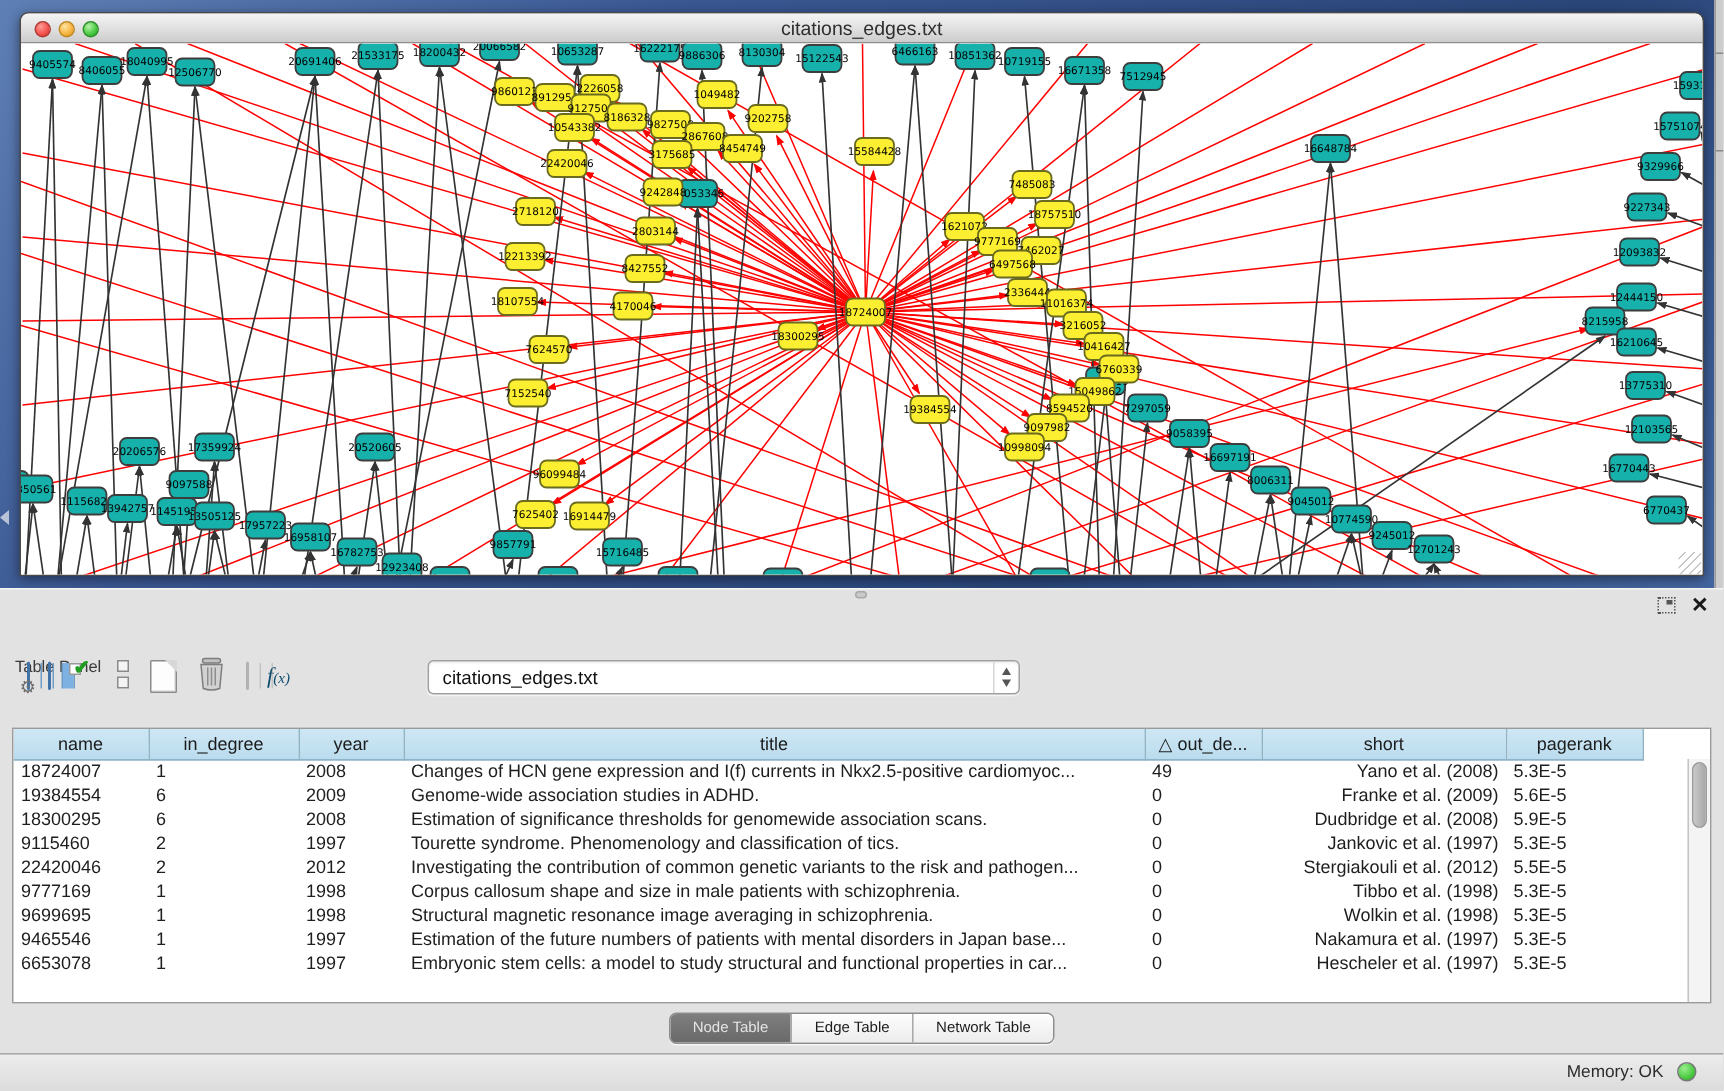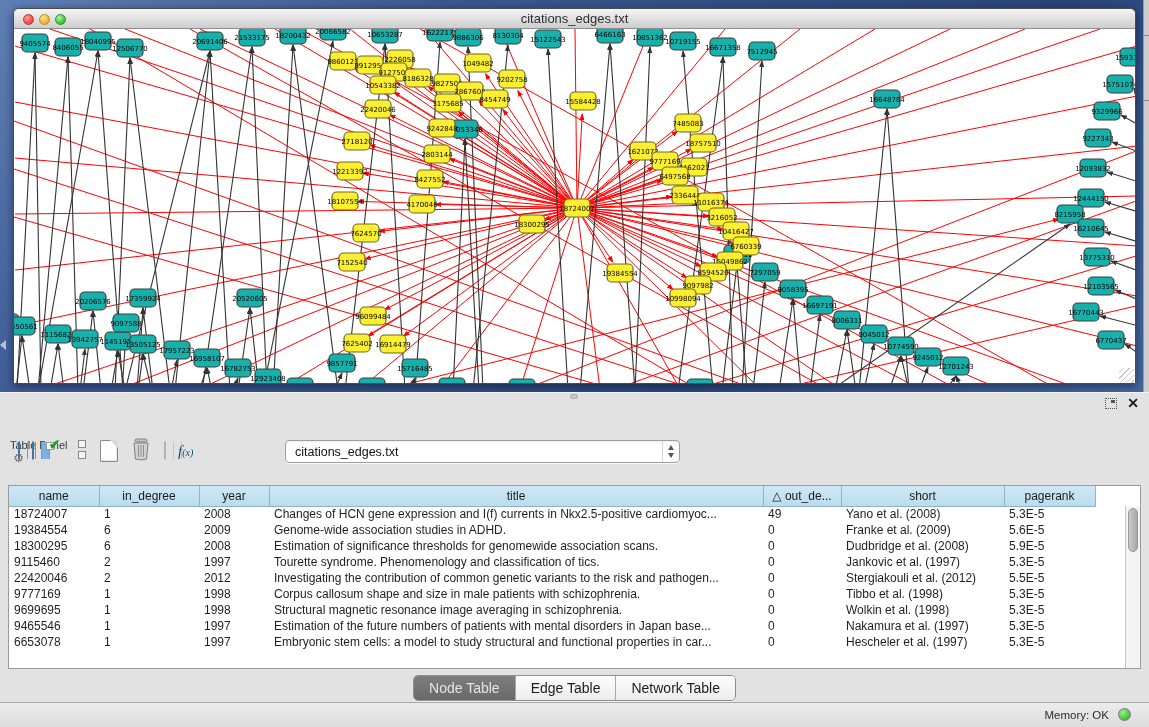--- a/index.html
+++ b/index.html
@@ -67,28 +67,28 @@
   .selector .up { position:absolute; left:5px; top:4px; width:0; height:0; border-left:3.5px solid transparent; border-right:3.5px solid transparent; border-bottom:5px solid #555; }
   .selector .dn { position:absolute; left:5px; bottom:4px; width:0; height:0; border-left:3.5px solid transparent; border-right:3.5px solid transparent; border-top:5px solid #555; }
 
   .tablewrap { position:absolute; left:8px; top:92px; width:1133px; height:184px; background:#fff; border:1px solid #9b9b9b; overflow:hidden; }
   table.tbl { border-collapse:collapse; table-layout:fixed; width:1116px; }
   .tbl th { height:20px; background:linear-gradient(#cfe7f4,#badcee); border:1px solid #8fb4c8; border-top:none;
     font-size:12px; font-weight:normal; color:#1c1c1c; text-align:center; overflow:hidden; white-space:nowrap; }
   .tbl th:first-child { border-left:none;margin-left:48px; }
   .tbl th.filler { background:#fff; border:none; }
   .tbl td { height:16px; font-size:12px; color:#1e1e1e; padding:0 5px; white-space:nowrap; overflow:hidden; }
-  .tbl td.c { text-align:left; }
+  .tbl td.c { text-align:right; }
   .vscroll { position:absolute; right:0; top:20px; bottom:0; width:15px; background:#f4f4f4; border-left:1px solid #c4c4c4; }
   .vthumb { position:absolute; left:2px; top:2px; width:10px; height:44px; border-radius:6px;
     background:linear-gradient(90deg,#c9c9c9,#a8a8a8); border:1px solid #9b9b9b; }
 
   .tabbar { position:absolute; left:0; top:282px; width:100%; display:flex; justify-content:center; }
   .segs { display:inline-flex; border:1px solid #8d8d8d; border-radius:5px; overflow:hidden; box-shadow:0 1px 0 rgba(255,255,255,.7); }
-  .seg { padding:4px 15px; font-size:14px; color:#1c1c1c; background:linear-gradient(#fdfdfd,#ececec); border-left:1px solid #a9a9a9; }
+  .seg { padding:4px 15px; font-size:10px; color:#1c1c1c; background:linear-gradient(#fdfdfd,#ececec); border-left:1px solid #a9a9a9; }
   .seg:first-child { border-left:none; }
   .seg.active { background:linear-gradient(#7e7e7e,#696969); color:#e4e4e4; }
 
   
   .statusbar { position:absolute; left:0; top:702px; width:1149px; height:25px; background:linear-gradient(#ececec,#dcdcdc);
     border-top:1px solid #a7a7a7; }
   .mem { position:absolute; right:40px; top:6px; font-size:11.5px; color:#2d2d2d; }
   .mem-dot { position:absolute; right:18px; top:5px; width:13px; height:13px; border-radius:50%;
     background:radial-gradient(circle at 35% 30%, #9aef8e, #44c63c 65%, #2f9e2c); border:1px solid #7a7a7a; }
 </style>

